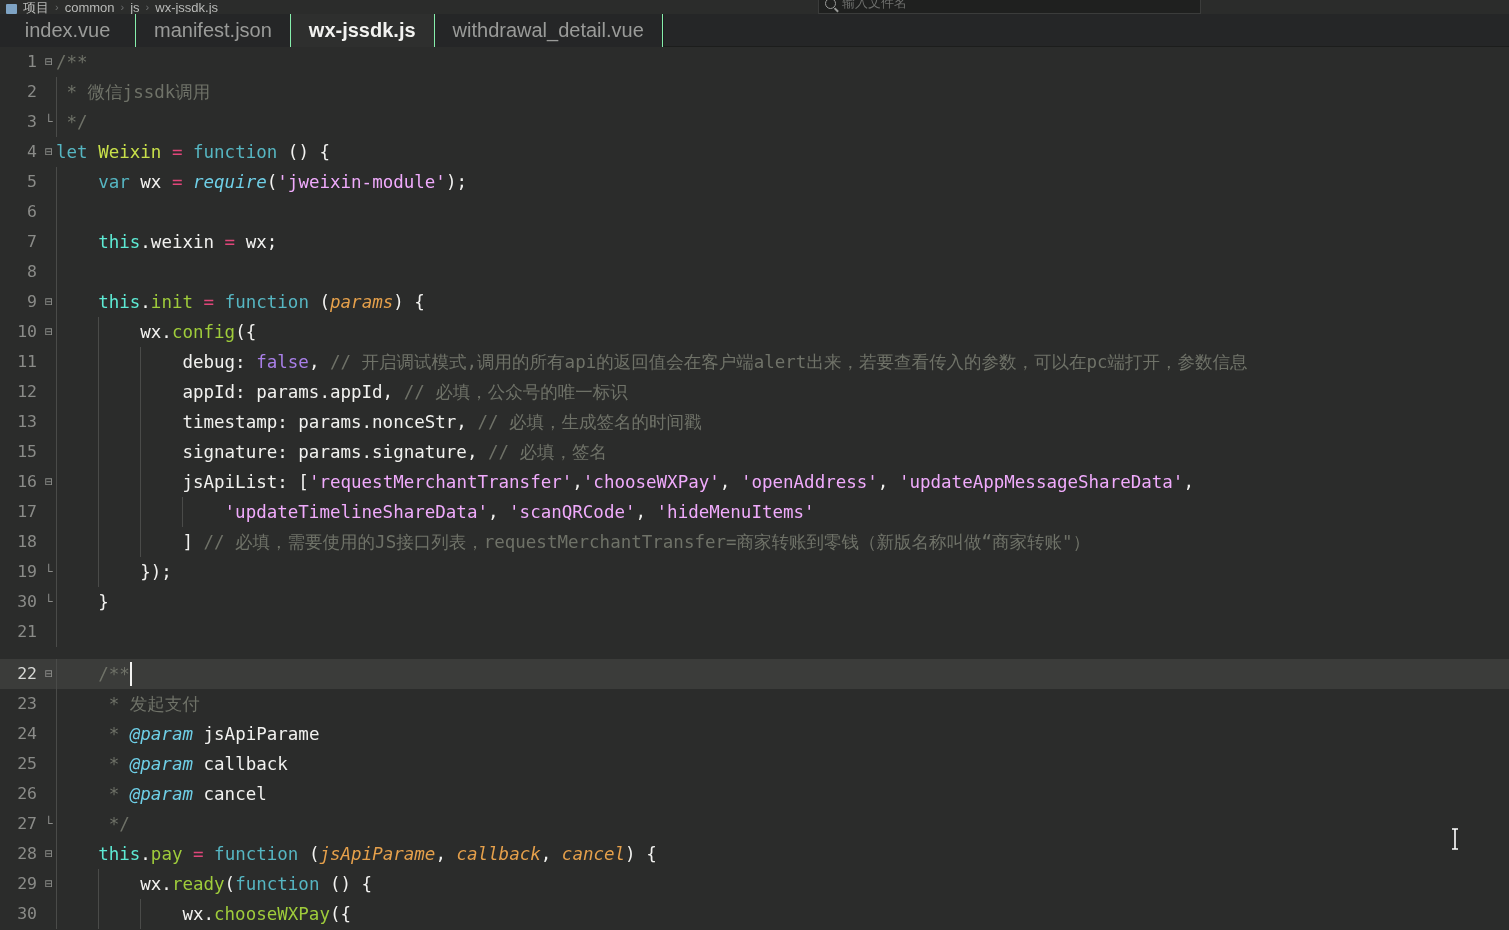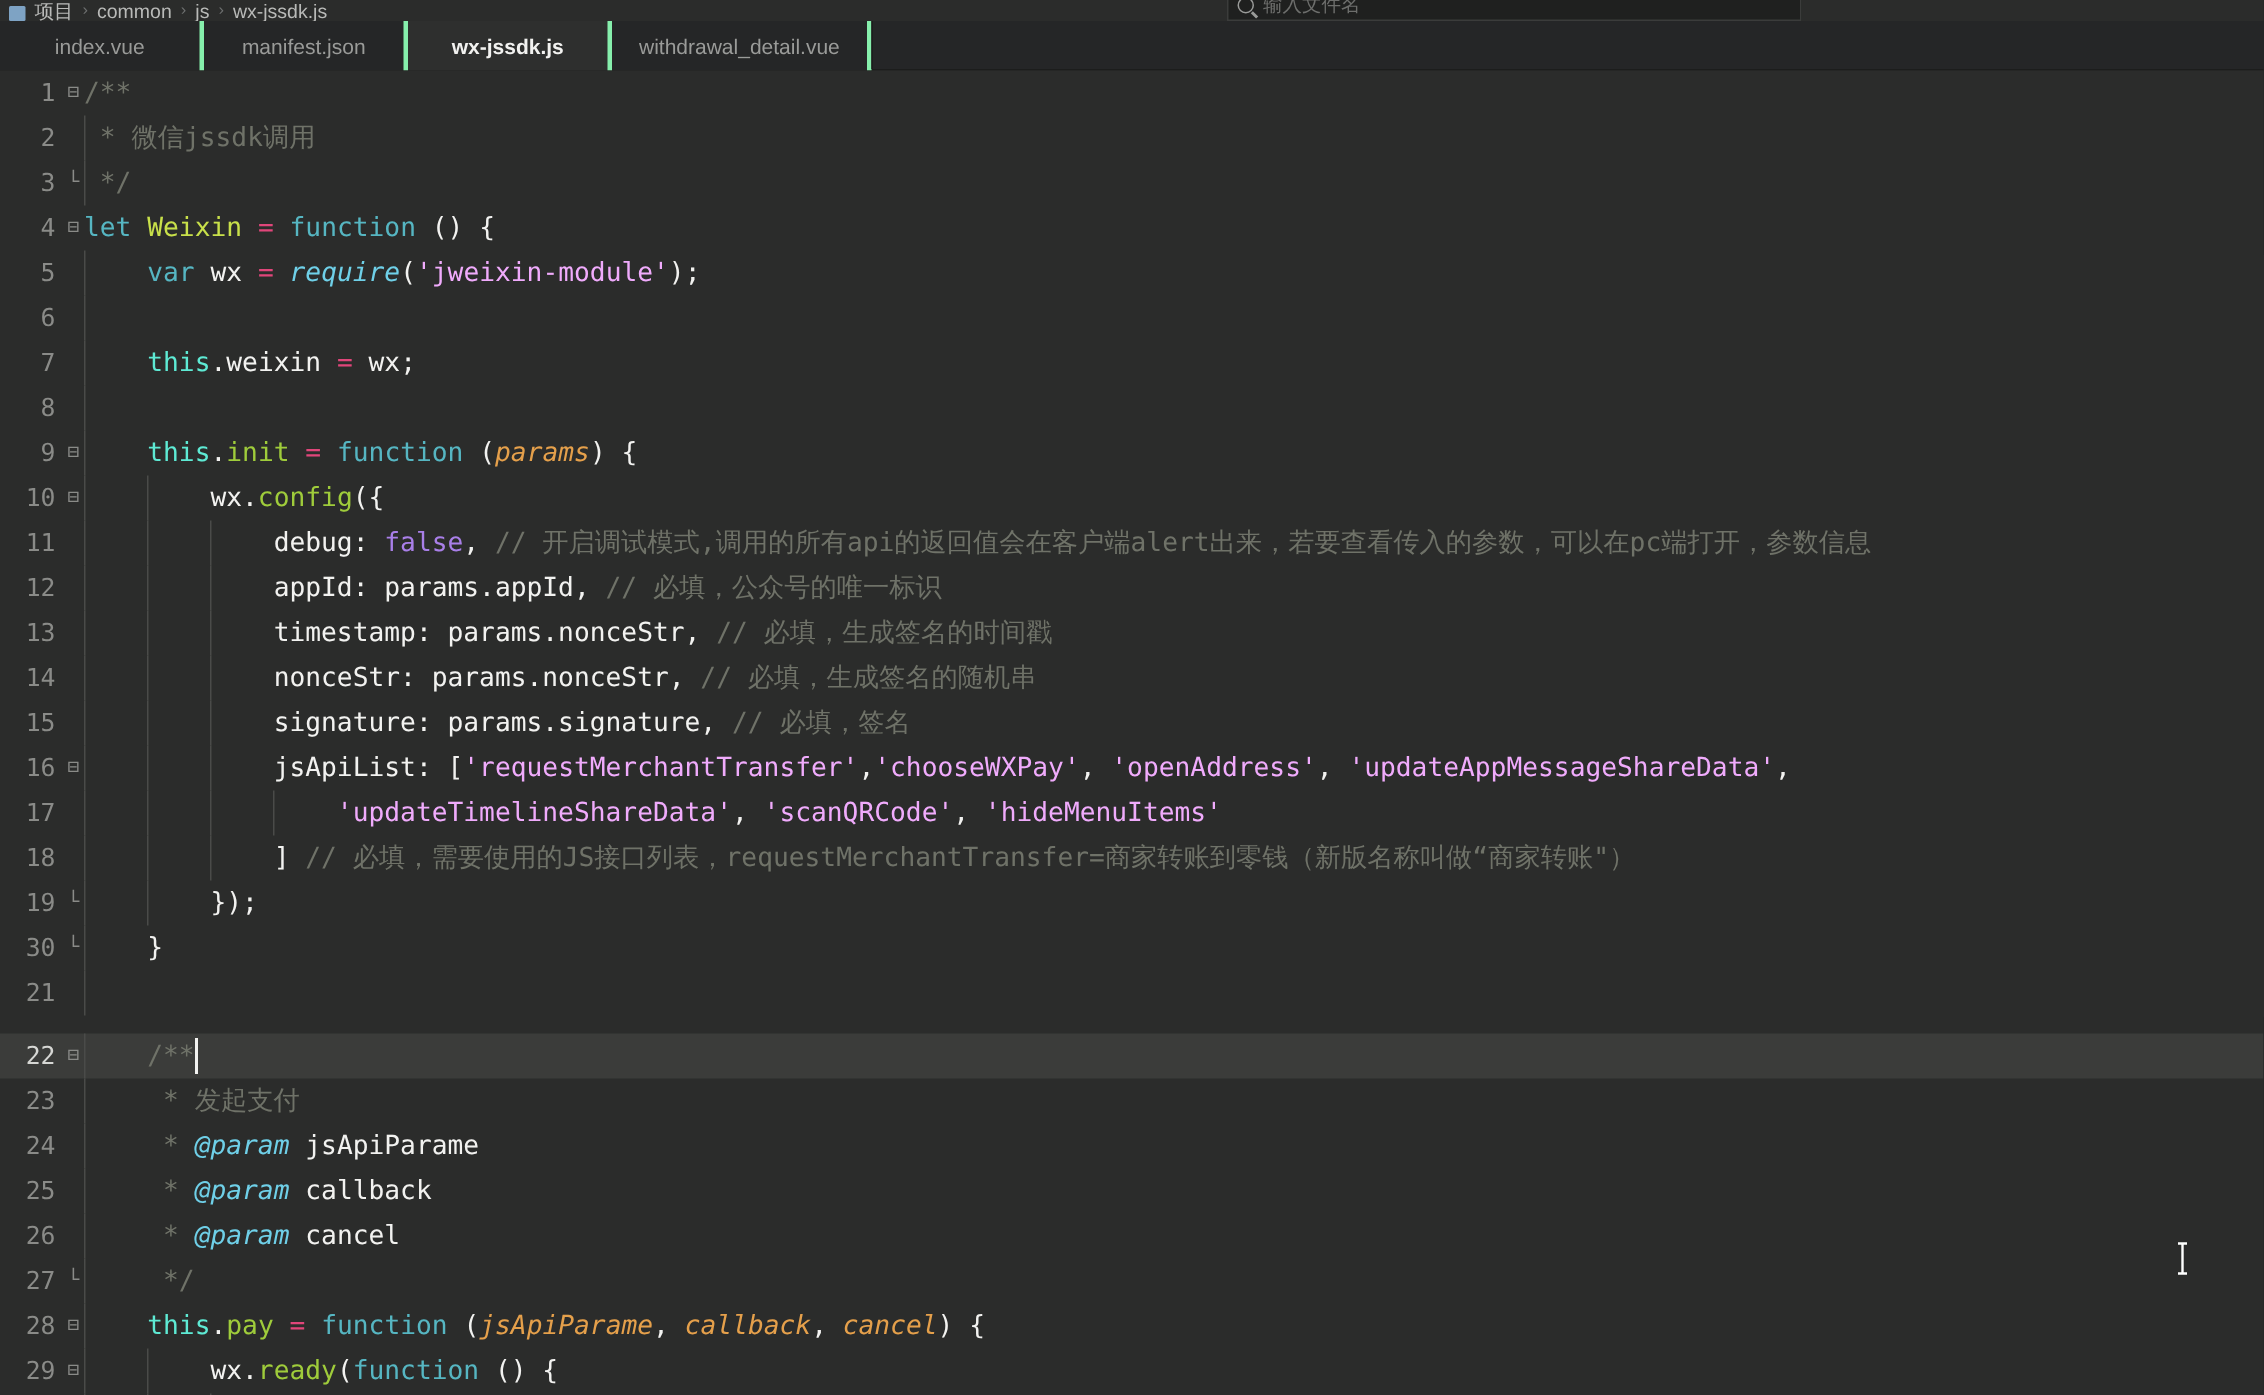--- a/index.html
+++ b/index.html
@@ -57,23 +57,23 @@
   #tab-bar {
     position: absolute; top: 14px; left: 0; width: 1509px; height: 33px;
     background: #252627;
     display: flex; align-items: stretch;
     border-bottom: 1px solid #1c1d1c;
   }
   .tab {
     display: flex; align-items: center; justify-content: center;
     min-width: 136px; padding: 0 18px; height: 33px;
     font-family: "Liberation Sans", sans-serif;
-    font-size: 14px; color: #9a9b99;
+    font-size: 20px; color: #9a9b99;
     background: #252627;
-    border-right: 3px solid #86efac;
+    border-right: 1px solid #86efac;
     cursor: default; white-space: nowrap;
   }
   .tab.active {
     background: #2e2f2e; color: #f2f2f0; font-weight: bold;
   }
   #tab-filler { flex: 1 1 auto; background: #252627; border-left: 1px solid #1c1d1c;}
 
   
   #editor {
     position: absolute; top: 47px; left: 0; width: 1509px; height: 883px;
@@ -171,21 +171,20 @@
       <div class="row"><div class="gutter">4</div><div class="fold">⊟</div><div class="code"><span class="t-kw">let</span><span class="t-plain"> </span><span class="t-var">Weixin</span><span class="t-plain"> </span><span class="t-op">=</span><span class="t-plain"> </span><span class="t-kw">function</span><span class="t-plain"> () {</span></div></div>
       <div class="row"><div class="gutter">5</div><div class="iguides"><span class="ig" style="left: 0px;"></span></div><div class="code"><span class="t-plain">    </span><span class="t-kw">var</span><span class="t-plain"> wx </span><span class="t-op">=</span><span class="t-plain"> </span><span class="t-tag">require</span><span class="t-plain">(</span><span class="t-str">'jweixin-module'</span><span class="t-plain">);</span></div></div>
       <div class="row"><div class="gutter">6</div><div class="iguides"><span class="ig" style="left: 0px;"></span></div><div class="code"></div></div>
       <div class="row"><div class="gutter">7</div><div class="iguides"><span class="ig" style="left: 0px;"></span></div><div class="code"><span class="t-plain">    </span><span class="t-this">this</span><span class="t-plain">.weixin </span><span class="t-op">=</span><span class="t-plain"> wx;</span></div></div>
       <div class="row"><div class="gutter">8</div><div class="iguides"><span class="ig" style="left: 0px;"></span></div><div class="code"></div></div>
       <div class="row"><div class="gutter">9</div><div class="fold">⊟</div><div class="iguides"><span class="ig" style="left: 0px;"></span></div><div class="code"><span class="t-plain">    </span><span class="t-this">this</span><span class="t-plain">.</span><span class="t-fn">init</span><span class="t-plain"> </span><span class="t-op">=</span><span class="t-plain"> </span><span class="t-kw">function</span><span class="t-plain"> (</span><span class="t-param">params</span><span class="t-plain">) {</span></div></div>
       <div class="row"><div class="gutter">10</div><div class="fold">⊟</div><div class="iguides"><span class="ig" style="left: 0px;"></span><span class="ig" style="left: 42.16px;"></span></div><div class="code"><span class="t-plain">        wx.</span><span class="t-fn">config</span><span class="t-plain">({</span></div></div>
       <div class="row"><div class="gutter">11</div><div class="iguides"><span class="ig" style="left: 0px;"></span><span class="ig" style="left: 42.16px;"></span><span class="ig" style="left: 84.32px;"></span></div><div class="code"><span class="t-plain">            debug: </span><span class="t-bool">false</span><span class="t-plain">, </span><span class="t-cmt">// 开启调试模式,调用的所有api的返回值会在客户端alert出来，若要查看传入的参数，可以在pc端打开，参数信息</span></div></div>
       <div class="row"><div class="gutter">12</div><div class="iguides"><span class="ig" style="left: 0px;"></span><span class="ig" style="left: 42.16px;"></span><span class="ig" style="left: 84.32px;"></span></div><div class="code"><span class="t-plain">            appId: params.appId, </span><span class="t-cmt">// 必填，公众号的唯一标识</span></div></div>
       <div class="row"><div class="gutter">13</div><div class="iguides"><span class="ig" style="left: 0px;"></span><span class="ig" style="left: 42.16px;"></span><span class="ig" style="left: 84.32px;"></span></div><div class="code"><span class="t-plain">            timestamp: params.nonceStr, </span><span class="t-cmt">// 必填，生成签名的时间戳</span></div></div>
-      <div class="row"><div class="gutter">14</div><div class="iguides"><span class="ig" style="left: 0px;"></span><span class="ig" style="left: 42.16px;"></span><span class="ig" style="left: 84.32px;"></span></div><div class="code"><span class="t-plain">            nonceStr: params.nonceStr, </span><span class="t-cmt">// 必填，生成签名的随机串</span></div></div>
       <div class="row"><div class="gutter">15</div><div class="iguides"><span class="ig" style="left: 0px;"></span><span class="ig" style="left: 42.16px;"></span><span class="ig" style="left: 84.32px;"></span></div><div class="code"><span class="t-plain">            signature: params.signature, </span><span class="t-cmt">// 必填，签名</span></div></div>
       <div class="row"><div class="gutter">16</div><div class="fold">⊟</div><div class="iguides"><span class="ig" style="left: 0px;"></span><span class="ig" style="left: 42.16px;"></span><span class="ig" style="left: 84.32px;"></span></div><div class="code"><span class="t-plain">            jsApiList: [</span><span class="t-str">'requestMerchantTransfer'</span><span class="t-plain">,</span><span class="t-str">'chooseWXPay'</span><span class="t-plain">, </span><span class="t-str">'openAddress'</span><span class="t-plain">, </span><span class="t-str">'updateAppMessageShareData'</span><span class="t-plain">,</span></div></div>
       <div class="row"><div class="gutter">17</div><div class="iguides"><span class="ig" style="left: 0px;"></span><span class="ig" style="left: 42.16px;"></span><span class="ig" style="left: 84.32px;"></span><span class="ig" style="left: 126.48px;"></span></div><div class="code"><span class="t-plain">                </span><span class="t-str">'updateTimelineShareData'</span><span class="t-plain">, </span><span class="t-str">'scanQRCode'</span><span class="t-plain">, </span><span class="t-str">'hideMenuItems'</span></div></div>
       <div class="row"><div class="gutter">18</div><div class="iguides"><span class="ig" style="left: 0px;"></span><span class="ig" style="left: 42.16px;"></span><span class="ig" style="left: 84.32px;"></span></div><div class="code"><span class="t-plain">            ] </span><span class="t-cmt">// 必填，需要使用的JS接口列表，requestMerchantTransfer=商家转账到零钱（新版名称叫做“商家转账"）</span></div></div>
       <div class="row"><div class="gutter">19</div><div class="fold">└</div><div class="iguides"><span class="ig" style="left: 0px;"></span><span class="ig" style="left: 42.16px;"></span></div><div class="code"><span class="t-plain">        });</span></div></div>
       <div class="row"><div class="gutter">30</div><div class="fold">└</div><div class="iguides"><span class="ig" style="left: 0px;"></span></div><div class="code"><span class="t-plain">    }</span></div></div>
       <div class="row"><div class="gutter">21</div><div class="iguides"><span class="ig" style="left: 0px;"></span></div><div class="code"></div></div>
       <div class="row active"><div class="gutter">22</div><div class="fold">⊟</div><div class="iguides"><span class="ig" style="left: 0px;"></span></div><div class="code"><span class="t-plain">    </span><span class="t-cmt">/**</span></div><span id="caret" style="left: 129.78px;"></span></div>
       <div class="row"><div class="gutter">23</div><div class="iguides"><span class="ig" style="left: 0px;"></span></div><div class="code"><span class="t-plain">    </span><span class="t-cmt"> * 发起支付</span></div></div>
       <div class="row"><div class="gutter">24</div><div class="iguides"><span class="ig" style="left: 0px;"></span></div><div class="code"><span class="t-plain">    </span><span class="t-cmt"> * </span><span class="t-tag">@param</span><span class="t-plain"> jsApiParame</span></div></div>

